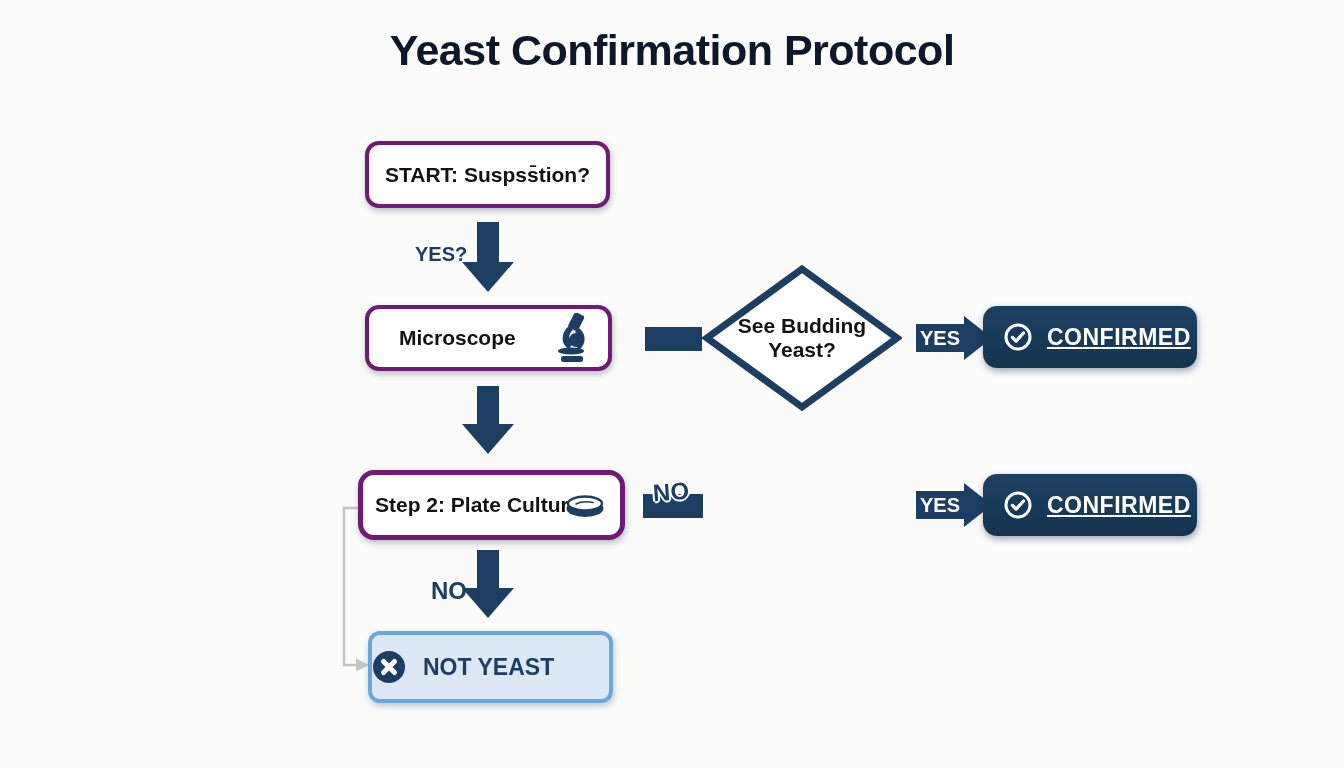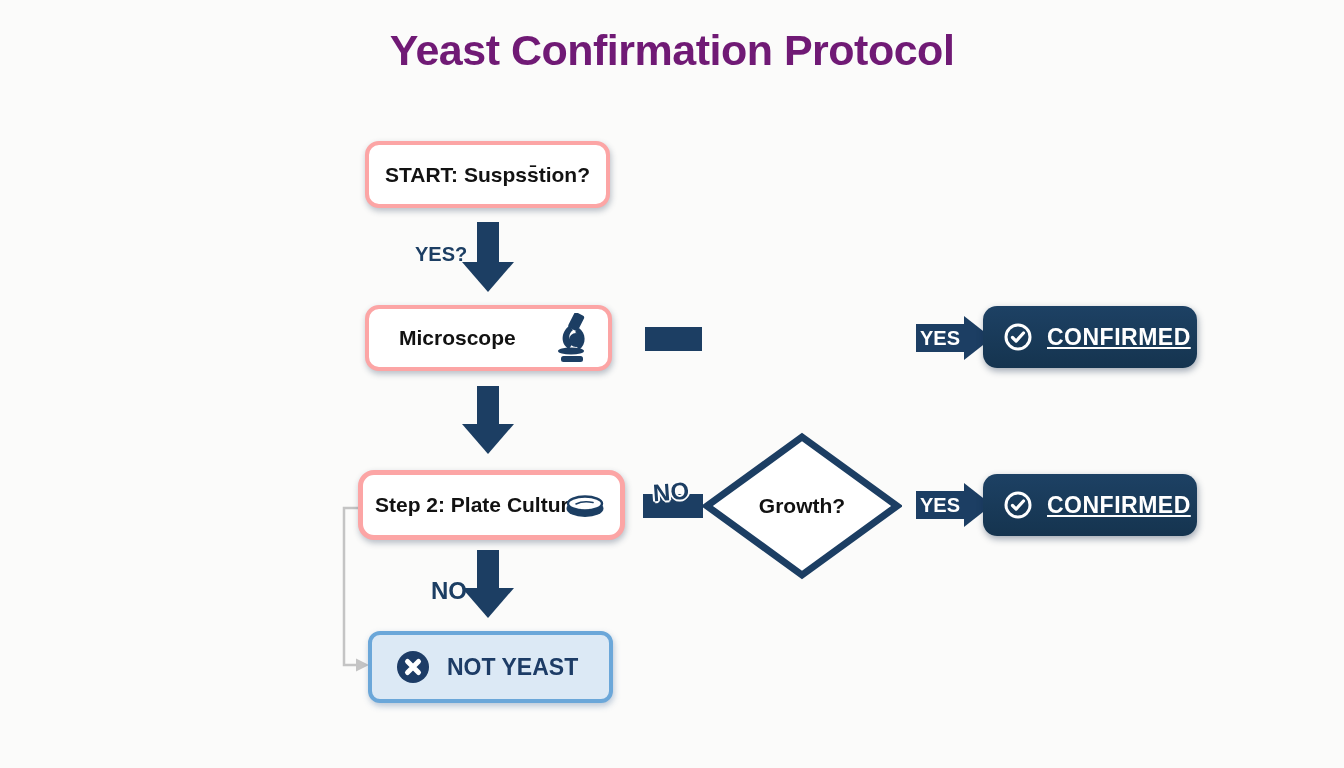--- a/index.html
+++ b/index.html
@@ -5,26 +5,26 @@
   * { box-sizing: border-box; }
   body { margin: 0; background: #e8e8e8; }
   .canvas {
     position: relative; width: 1344px; height: 768px;
     background: #fbfbfa; overflow: hidden;
     font-family: "Liberation Sans", sans-serif;
   }
   .title {
     position: absolute; left: 0; right: 0; top: 26px;
     text-align: center; font-size: 43px; font-weight: 700;
-    color: #701a75; letter-spacing: -0.5px;
+    color: #0f172a; letter-spacing: -0.5px;
   }
   
   .pbox {
     position: absolute; background: #ffffff;
-    border: 4px solid #fca5a5; border-radius: 14px;
+    border: 4px solid #701a75; border-radius: 14px;
     box-shadow: 1px 3px 6px rgba(25,45,75,.30);
     display: flex; align-items: center; z-index: 2;
     color: #121212; font-weight: 700; font-size: 21px;
   }
   .box-start  { left: 365px; top: 141px; width: 245px; height: 67px; justify-content: center; }
   .box-micro  { left: 365px; top: 305px; width: 247px; height: 66px; padding-left: 30px; }
   .box-step2  { left: 358px; top: 470px; width: 267px; height: 70px; padding-left: 12px; border-width: 5px; border-radius: 16px; }
   .box-icon-right { position: absolute; right: 16px; top: 50%; transform: translateY(-50%); line-height: 0; }
   
   .arrow-down { position: absolute; width: 52px; z-index: 1; }
@@ -73,21 +73,21 @@
     padding-left: 20px; gap: 14px; color: #ffffff;
     font-size: 23px; font-weight: 700; letter-spacing: 0.5px;
     box-shadow: 1px 3px 7px rgba(20,40,70,.40); z-index: 2; text-decoration: underline;
   }
   .c1 { left: 983px; top: 306px; }
   .c2 { left: 983px; top: 474px; }
   
   .notyeast {
     position: absolute; left: 368px; top: 631px; width: 245px; height: 72px;
     background: #dce9f5; border: 4px solid #6ba7d9; border-radius: 12px;
-    display: flex; align-items: center; padding-left: 24px; gap: 17px;
+    display: flex; align-items: center; gap: 17px;
     color: #1d3c66; font-size: 23px; font-weight: 700;
     box-shadow: 1px 3px 6px rgba(60,100,150,.35); z-index: 2;
   }
   
   .edge-label { position: absolute; color: #1c3e63; font-weight: 700; z-index: 3; }
   .lbl-yesq { left: 415px; top: 243px; font-size: 20px; }
   .lbl-no2 {
     left: 653px; top: 478px; font-size: 24px; transform: rotate(-4deg);
     text-shadow: -2px 0 0 #fdfdfd, 2px 0 0 #fdfdfd, 0 -2px 0 #fdfdfd, 0 2px 0 #fdfdfd,
                  -1px -1px 0 #fdfdfd, 1px -1px 0 #fdfdfd, -1px 1px 0 #fdfdfd, 1px 1px 0 #fdfdfd;
@@ -129,20 +129,26 @@
           <circle cx="20" cy="27" r="7"></circle>
           <ellipse cx="15" cy="38" rx="13" ry="3.6"></ellipse>
           <rect x="5" y="43" width="22" height="6" rx="2.5"></rect>
         </g>
       </svg>
     </span>
   </div>
 
   <div class="hbar hbar1"></div>
 
+  <div class="diamond d1">
+    <svg width="200" height="148" viewBox="0 0 200 148">
+      <polygon points="100,5 195,74 100,143 5,74" fill="#ffffff" stroke="#1c3e63" stroke-width="7"></polygon>
+    </svg>
+    <div class="dlabel">See Budding Yeast?</div>
+  </div>
 
   <div class="yes-arrow ya1">
     <div class="bar">YES</div>
     <div class="head"></div>
   </div>
 
   <div class="confirmed c1">
     <span style="line-height:0">
       <svg width="30" height="30" viewBox="0 0 30 30">
         <circle cx="15" cy="15" r="12" fill="none" stroke="#ffffff" stroke-width="3"></circle>
@@ -164,26 +170,20 @@
         <ellipse cx="21" cy="17.5" rx="18.5" ry="8.5" fill="#1c3e63"></ellipse>
         <ellipse cx="21" cy="12.5" rx="17" ry="7" fill="#ffffff" stroke="#1c3e63" stroke-width="2.4"></ellipse>
         <path d="M12 13 q 7 -3.5 17 -1.5" fill="none" stroke="#1c3e63" stroke-width="1.6" stroke-linecap="round"></path>
       </svg>
     </span>
   </div>
 
   <div class="hbar hbar2"></div>
   <div class="edge-label lbl-no2">NO</div>
 
-  <div class="diamond d2">
-    <svg width="200" height="148" viewBox="0 0 200 148">
-      <polygon points="100,5 195,74 100,143 5,74" fill="#ffffff" stroke="#1c3e63" stroke-width="7"></polygon>
-    </svg>
-    <div class="dlabel">Growth?</div>
-  </div>
 
   <div class="yes-arrow ya2">
     <div class="bar">YES</div>
     <div class="head"></div>
   </div>
 
   <div class="confirmed c2">
     <span style="line-height:0">
       <svg width="30" height="30" viewBox="0 0 30 30">
         <circle cx="15" cy="15" r="12" fill="none" stroke="#ffffff" stroke-width="3"></circle>

